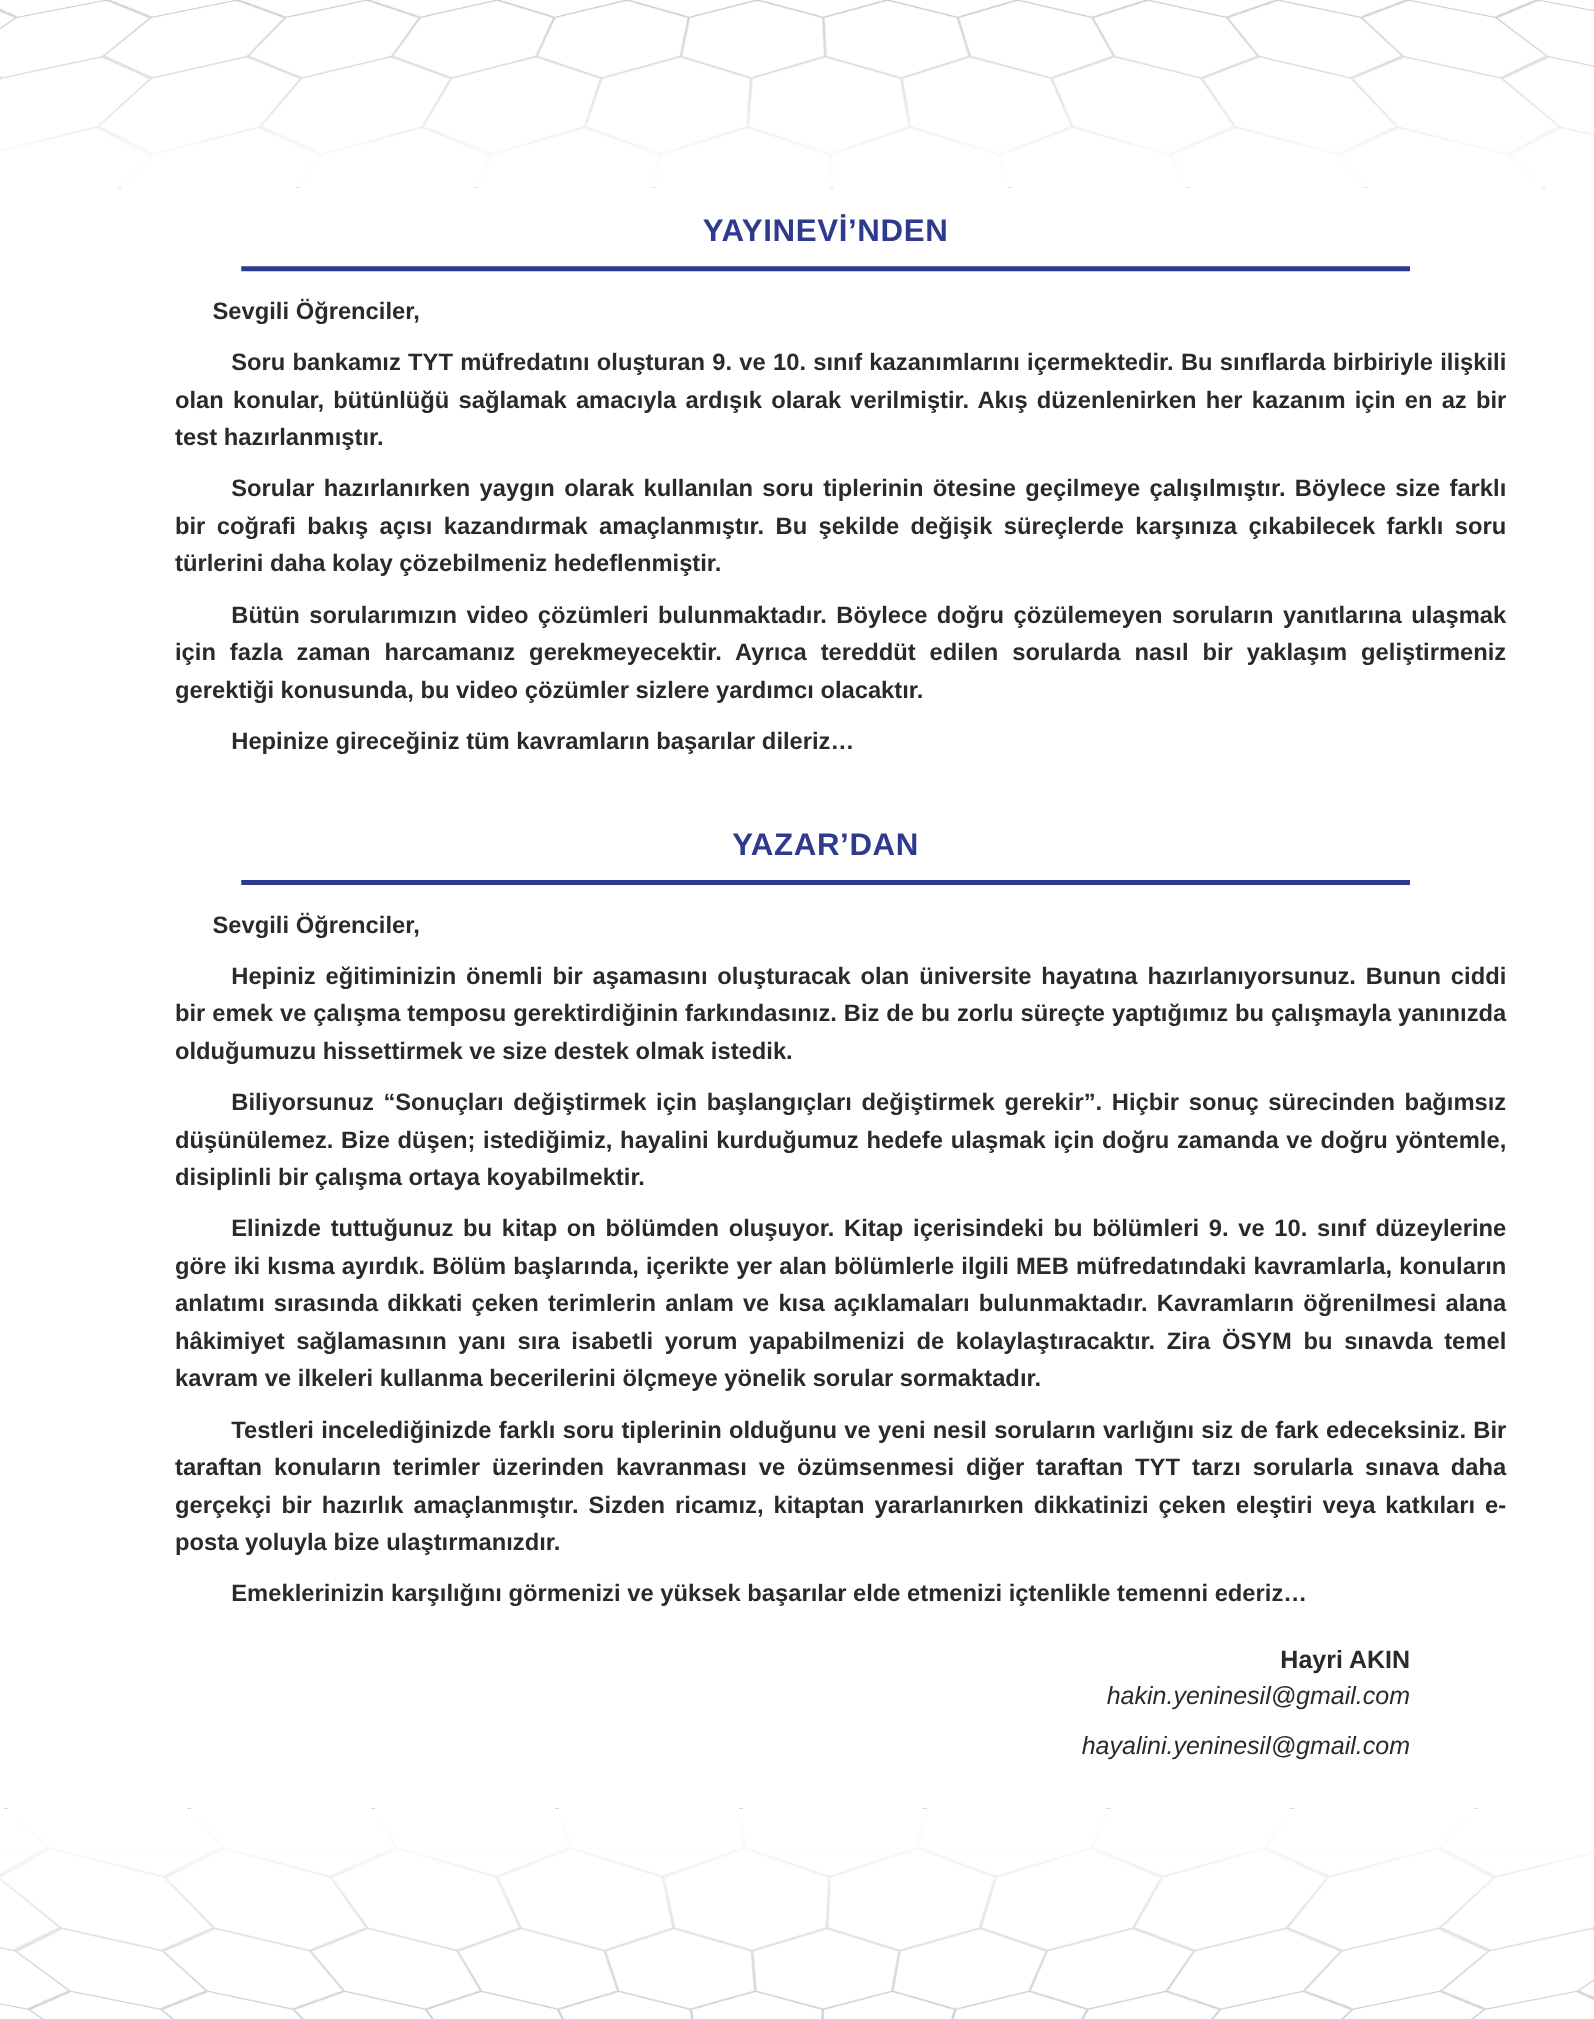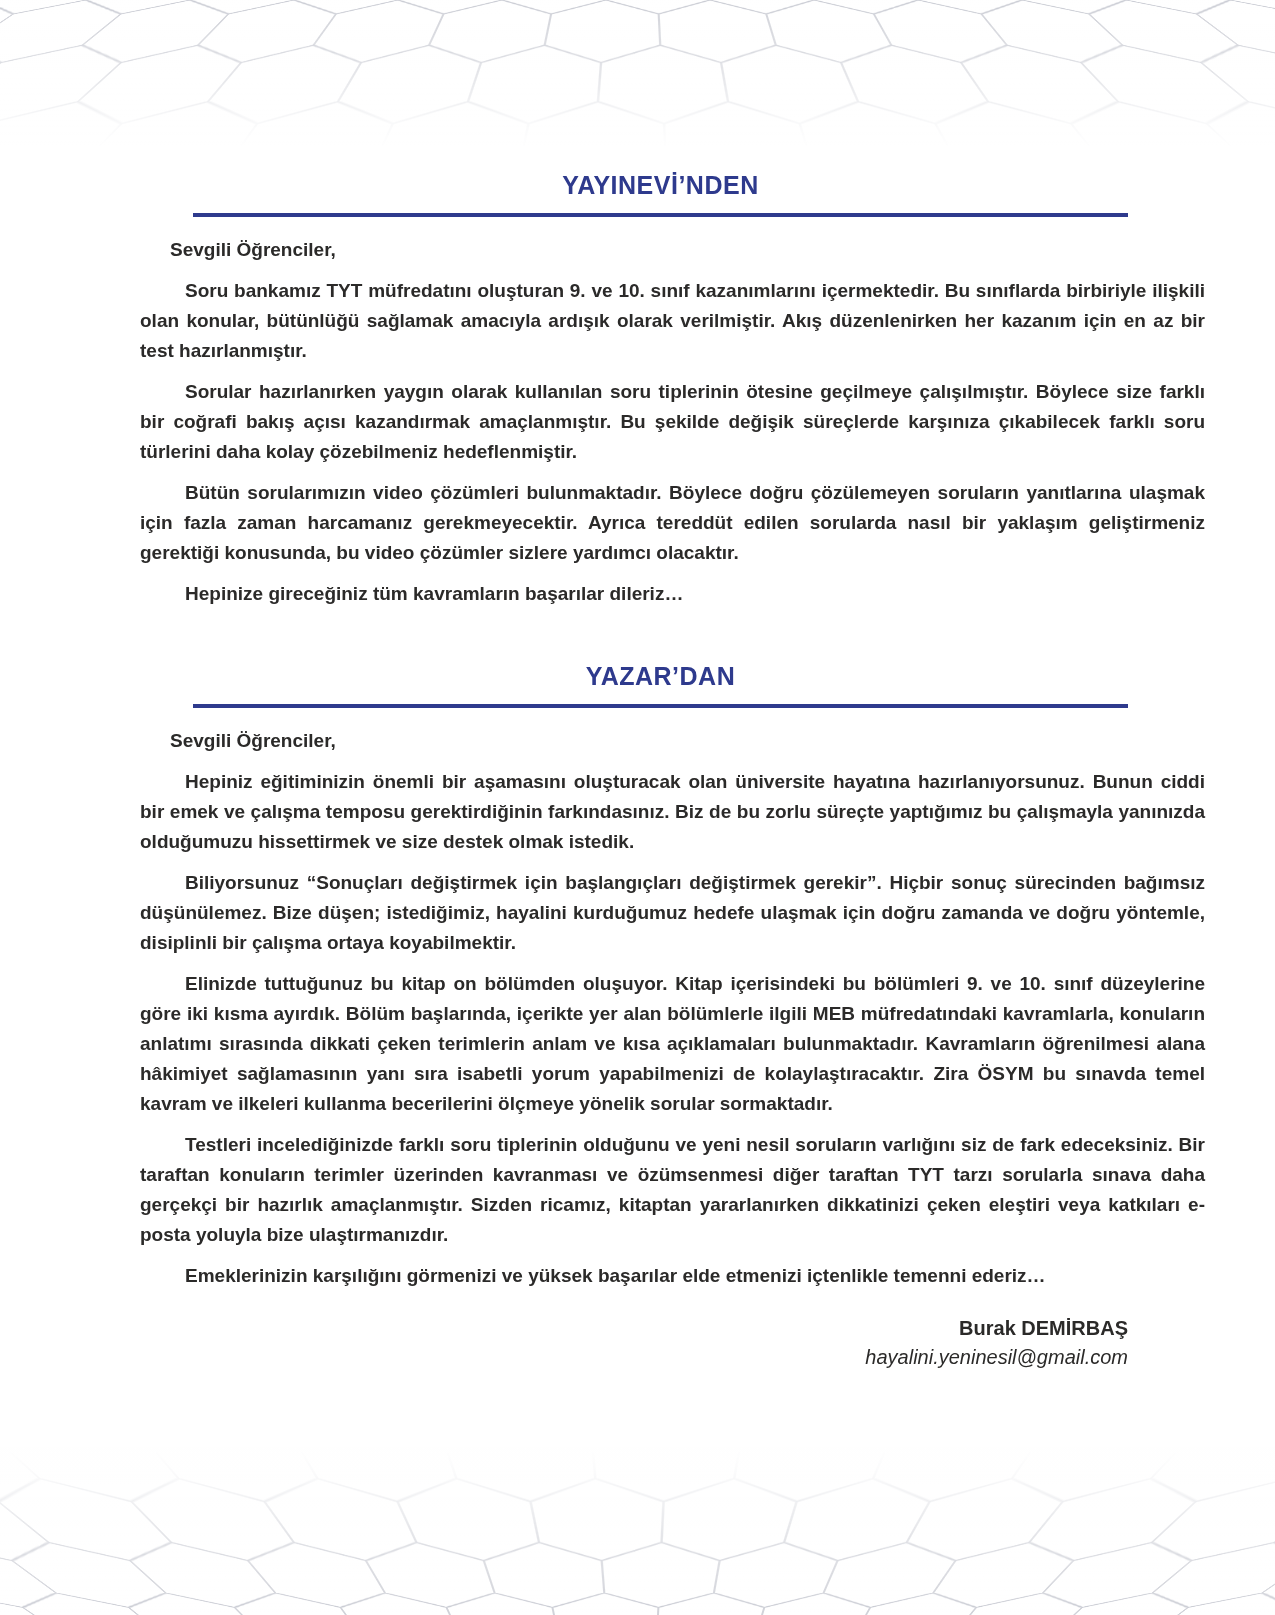--- a/index.html
+++ b/index.html
@@ -117,19 +117,22 @@
     </div>
     <div class="greeting">Sevgili Öğrenciler,</div>
     <p class="body-par">Hepiniz eğitiminizin önemli bir aşamasını oluşturacak olan üniversite hayatına hazırlanıyorsunuz. Bunun ciddi bir emek ve çalışma temposu gerektirdiğinin farkındasınız. Biz de bu zorlu süreçte yaptığımız bu çalışmayla yanınızda olduğumuzu hissettirmek ve size destek olmak istedik.</p>
     <p class="body-par">Biliyorsunuz “Sonuçları değiştirmek için başlangıçları değiştirmek gerekir”. Hiçbir sonuç sürecinden bağımsız düşünülemez. Bize düşen;  istediğimiz, hayalini kurduğumuz hedefe ulaşmak için doğru zamanda ve doğru yöntemle, disiplinli bir çalışma ortaya koyabilmektir.</p>
     <p class="body-par">Elinizde tuttuğunuz bu kitap on bölümden oluşuyor. Kitap içerisindeki bu bölümleri 9. ve 10. sınıf düzeylerine göre iki kısma ayırdık. Bölüm başlarında, içerikte yer alan bölümlerle ilgili MEB müfredatındaki kavramlarla, konuların anlatımı sırasında dikkati çeken terimlerin anlam ve kısa açıklamaları bulunmaktadır. Kavramların öğrenilmesi alana hâkimiyet sağlamasının yanı sıra isabetli yorum yapabilmenizi de kolaylaştıracaktır. Zira ÖSYM bu sınavda temel kavram ve ilkeleri kullanma becerilerini ölçmeye yönelik sorular sormaktadır.</p>
     <p class="body-par">Testleri incelediğinizde farklı soru tiplerinin olduğunu ve yeni nesil soruların varlığını siz de fark edeceksiniz. Bir taraftan konuların terimler üzerinden kavranması ve özümsenmesi diğer taraftan TYT tarzı sorularla sınava daha gerçekçi bir hazırlık amaçlanmıştır. Sizden ricamız, kitaptan yararlanırken dikkatinizi çeken eleştiri veya katkıları e-posta yoluyla bize ulaştırmanızdır.</p>
     <p class="body-par">Emeklerinizin karşılığını görmenizi ve yüksek başarılar elde etmenizi içtenlikle temenni ederiz…</p>
 
     <div class="signatures">
       <div class="sig-entry">
-        <div class="sig-name">Burak DEMİRBAŞ</div>
+        <div class="sig-name">Hayri AKIN</div>
+        <div class="sig-email">hakin.yeninesil@gmail.com</div>
+      </div>
+      <div class="sig-entry">
         <div class="sig-email">hayalini.yeninesil@gmail.com</div>
       </div>
     </div>
   </div>
 
 </div>
 
 </body></html>

